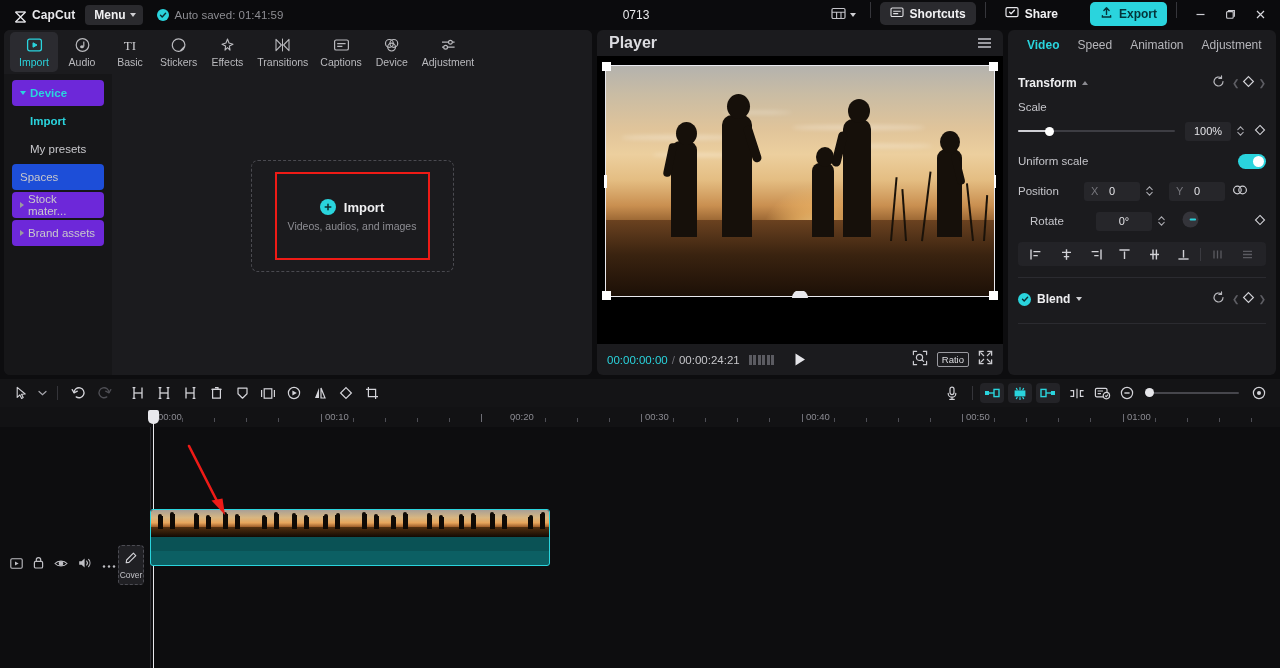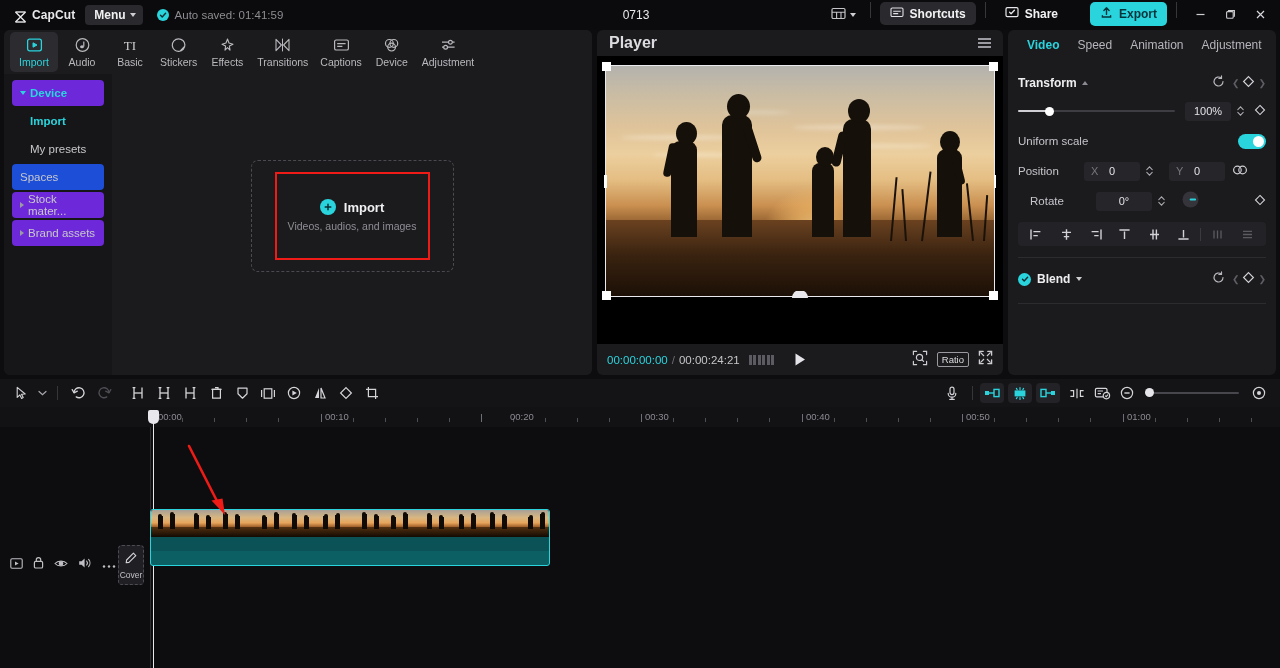--- a/index.html
+++ b/index.html
@@ -545,20 +545,23 @@
               <span>
                 <svg width="13" height="13" viewBox="0 0 13 13">
                     <path d="M6.5 1.6 L11.4 6.5 L6.5 11.4 L1.6 6.5 Z" stroke="#cfcfd4" stroke-width="1.2" fill="none"></path>
                   </svg>
               </span>
               <span class="chev">❯</span>
             </span>
           </span>
         </div>
 
+        <div class="row" style="height:18px;margin-bottom:2px;">
+          <span class="row-label">Scale</span>
+        </div>
         <div class="row">
           <div class="slider-wrap">
             <div class="slider-fill" style="width:20%;"></div>
             <div class="slider-knob" style="left:calc(20% - 4.5px);"></div>
           </div>
           <div class="num-field" style="width:46px;">
             <span>100%</span>
           </div>
           <span class="spin">
             <svg width="9" height="12" viewBox="0 0 9 12">

